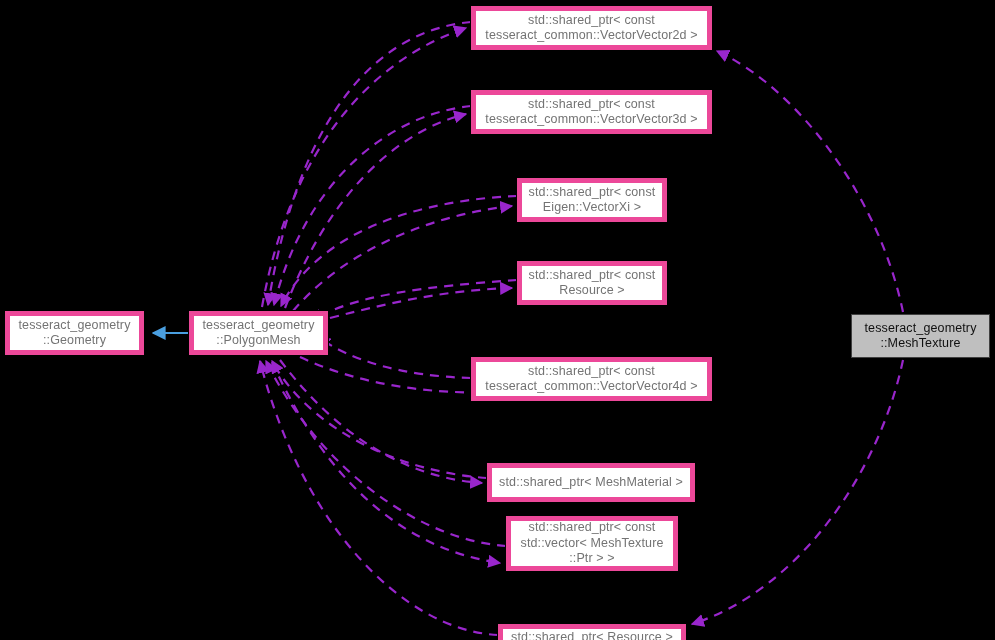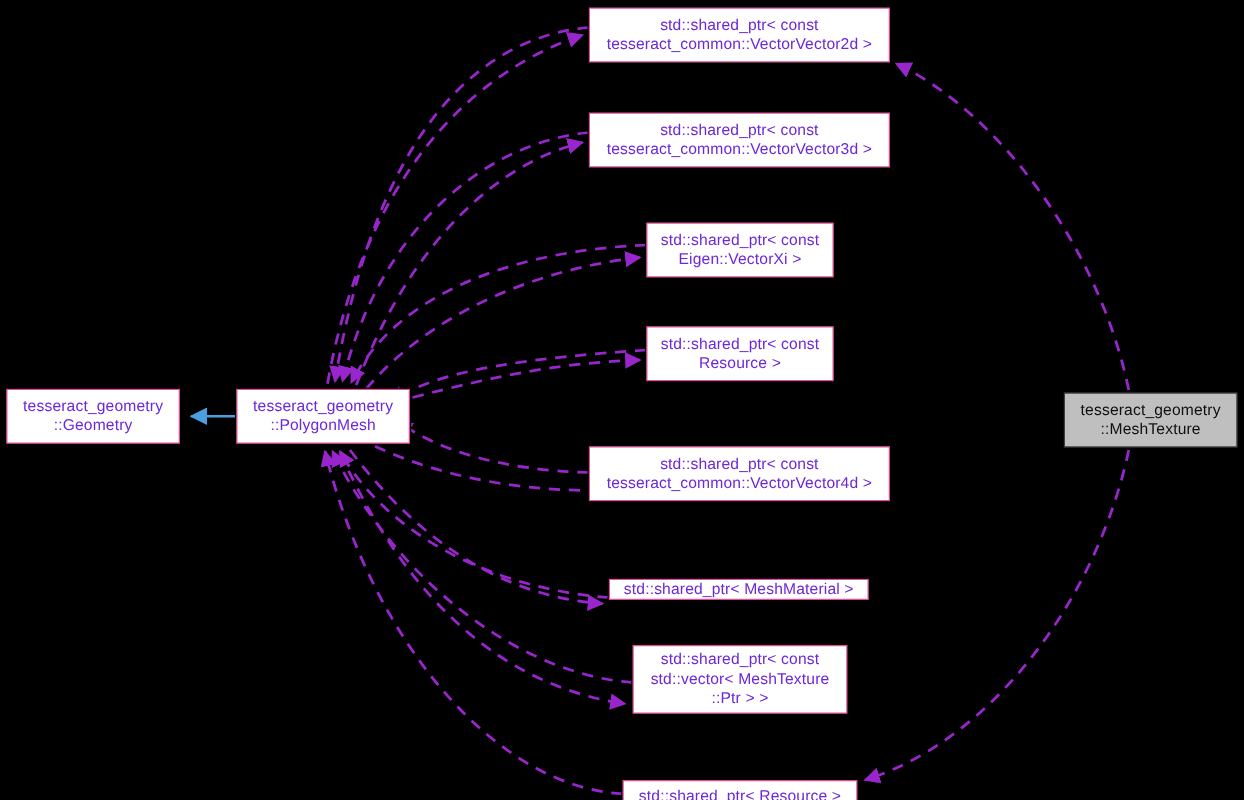--- a/index.html
+++ b/index.html
@@ -24,24 +24,24 @@
     height: 640px;
     pointer-events: none;
   }
   .node {
     position: absolute;
     box-sizing: border-box;
     display: flex;
     align-items: center;
     justify-content: center;
     text-align: center;
-    border: 1px solid #ec4899;
+    border: 5px solid #ec4899;
     outline: 1px solid #000000;
     background: #ffffff;
-    color: #6d28d9;
+    color: #737373;
     font-size: 12.5px;
     line-height: 15.5px;
     letter-spacing: 0.01em;
     white-space: pre-line;
     padding: 0 4px;
   }
   .node.highlight {
     background: #bfbfbf;
     border: 1px solid #404040;
     color: #101010;
@@ -107,21 +107,21 @@
 
   <div class="node" style="left:517px; top:178px; width:150px; height:44px;">std::shared_ptr&lt; const
 Eigen::VectorXi &gt;</div>
 
   <div class="node" style="left:517px; top:261px; width:150px; height:44px;">std::shared_ptr&lt; const
 Resource &gt;</div>
 
   <div class="node" style="left:471px; top:357px; width:241px; height:44px;">std::shared_ptr&lt; const
  tesseract_common::VectorVector4d &gt;</div>
 
-  <div class="node" style="left:487px; top:463px; width:208px; height:17px;">std::shared_ptr&lt; MeshMaterial &gt;</div>
+  <div class="node" style="left:487px; top:463px; width:208px; height:39px;">std::shared_ptr&lt; MeshMaterial &gt;</div>
 
   <div class="node" style="left:506px; top:516px; width:172px; height:55px;">std::shared_ptr&lt; const
 std::vector&lt; MeshTexture
 ::Ptr &gt; &gt;</div>
 
   <div class="node" style="left:498px; top:624px; width:188px; height:27px;">std::shared_ptr&lt; Resource &gt;</div>
 
   <div class="node highlight" style="left:851px; top:314px; width:139px; height:44px;">tesseract_geometry
 ::MeshTexture</div>
 

